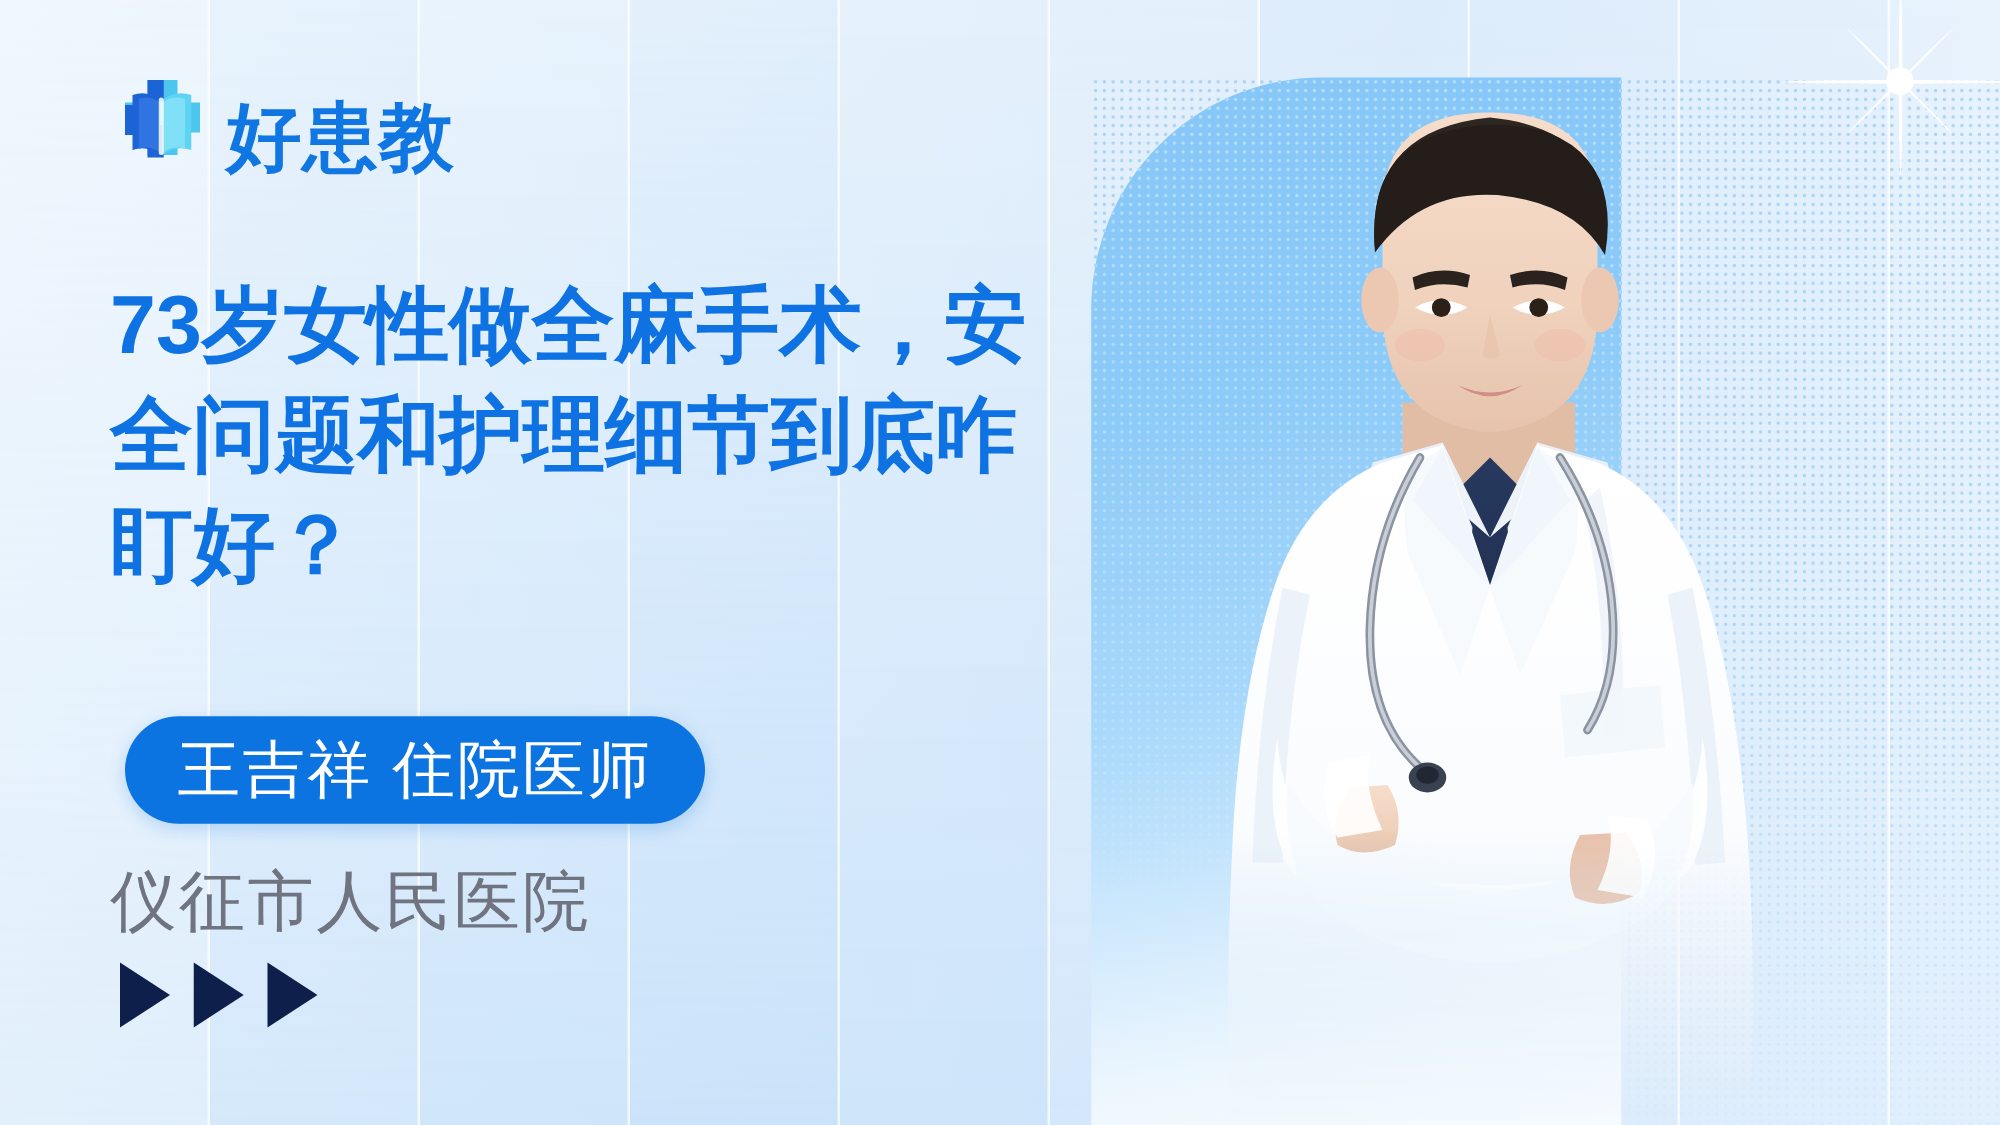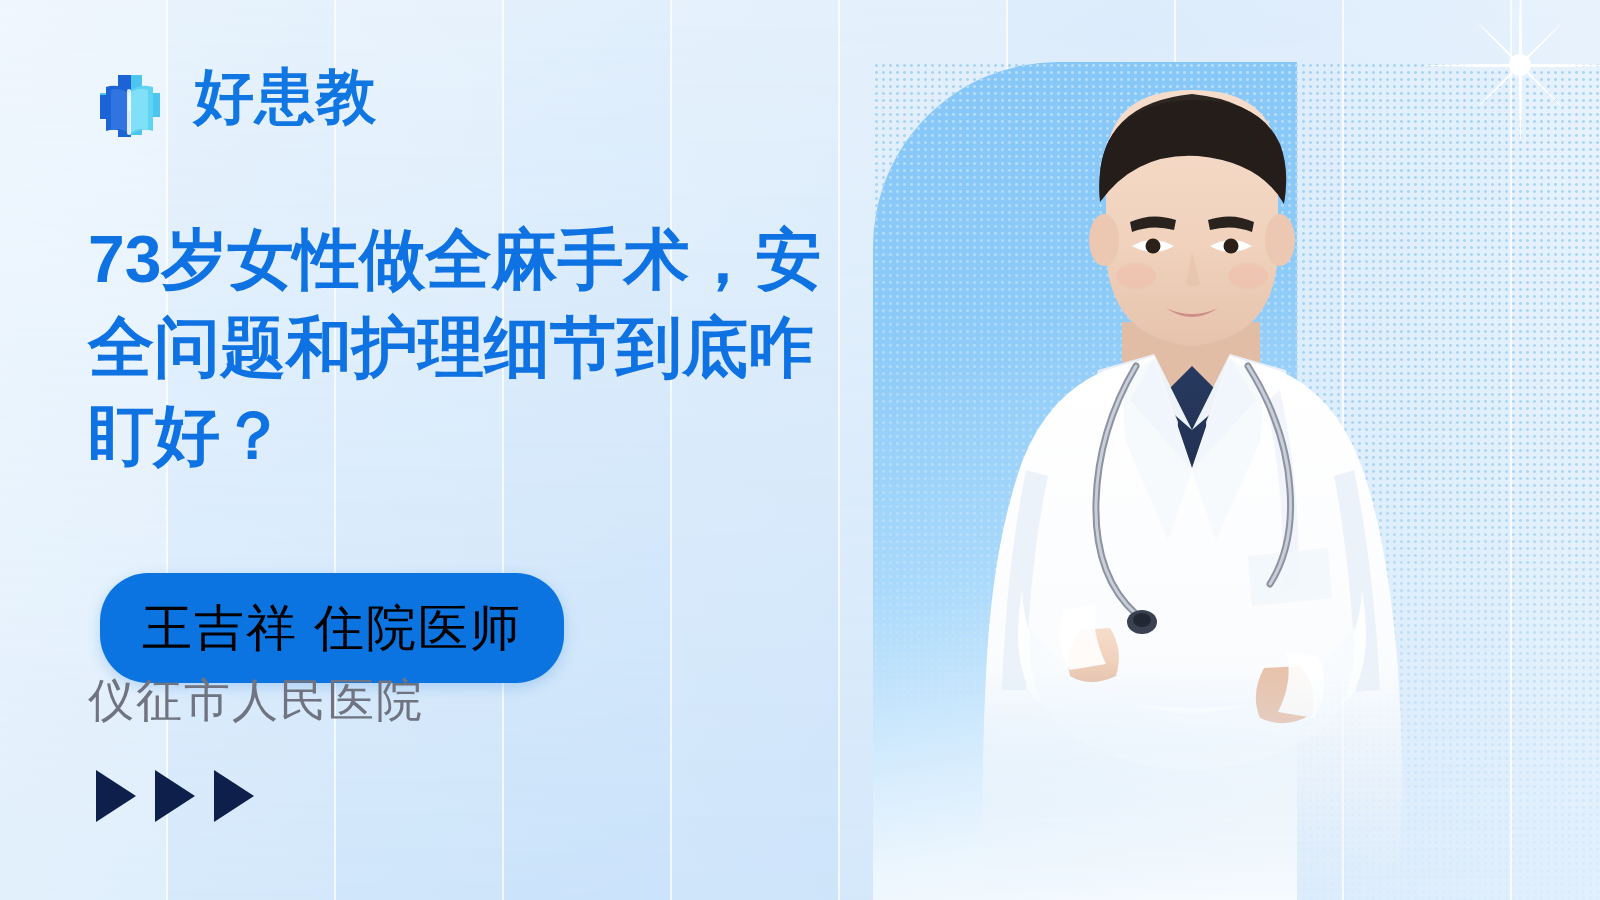--- a/index.html
+++ b/index.html
@@ -71,49 +71,49 @@
   .sp-d1{ width:120px;height:2px; left:-60px; top:-1px; transform:rotate(45deg);
           background:linear-gradient(90deg,rgba(255,255,255,0),rgba(255,255,255,.75) 50%,rgba(255,255,255,0)); }
   .sp-d2{ width:120px;height:2px; left:-60px; top:-1px; transform:rotate(-45deg);
           background:linear-gradient(90deg,rgba(255,255,255,0),rgba(255,255,255,.75) 50%,rgba(255,255,255,0)); }
 
   
   .doctor { position:absolute; left:930px; top:70px; width:520px; height:830px; z-index:5; }
   .doctor svg { display:block; width:100%; height:100%; }
 
   
-  .logo { position:absolute; left:88px; top:56px; z-index:10; display:flex; align-items:flex-start; gap:22px;margin-top:11px; }
+  .logo { position:absolute; left:88px; top:56px; z-index:10; display:flex; align-items:flex-end; gap:9px; }
   .logo-mark { width:84px; height:84px; flex:0 0 84px; }
   .logo-text {
     font-size:60px; font-weight:700; color:#1076e2; letter-spacing:1px;
     line-height:1; white-space:nowrap;
   }
 
   
   .title {
     position:absolute; left:88px; top:216px; width:780px; z-index:10;
     font-size:66px; font-weight:700; line-height:1.33; letter-spacing:0px;
     color:#0f72e3; white-space:pre-wrap;
   }
 
   
   .name-pill {
     position:absolute; left:100px; top:573px; z-index:10;
-    height:110px; padding:0 42px;
+    height:86px; padding:0 42px;
     display:flex; align-items:center; justify-content:center;
     background:#0b74e0; border-radius:48px;
-    color:#000000; font-size:50px; font-weight:500; letter-spacing:2px;
+    color:#ffffff; font-size:50px; font-weight:500; letter-spacing:2px;
     box-shadow:0 4px 14px rgba(11,116,224,.22);
     white-space:nowrap;
   }
 
   
   .hospital {
-    position:absolute; left:88px; top:670px; z-index:10;
-    font-size:46px; color:#6f7480; letter-spacing:2px; white-space:nowrap;
+    position:absolute; left:88px; top:686px; z-index:10;
+    font-size:53px; color:#6f7480; letter-spacing:2px; white-space:nowrap;
   }
 
   
   .arrows { position:absolute; left:96px; top:770px; z-index:10; display:flex; gap:19px; }
   .arrow {
     width:0; height:0;
     border-top:26px solid transparent;
     border-bottom:26px solid transparent;
     border-left:40px solid #0d1f4a;
   }

